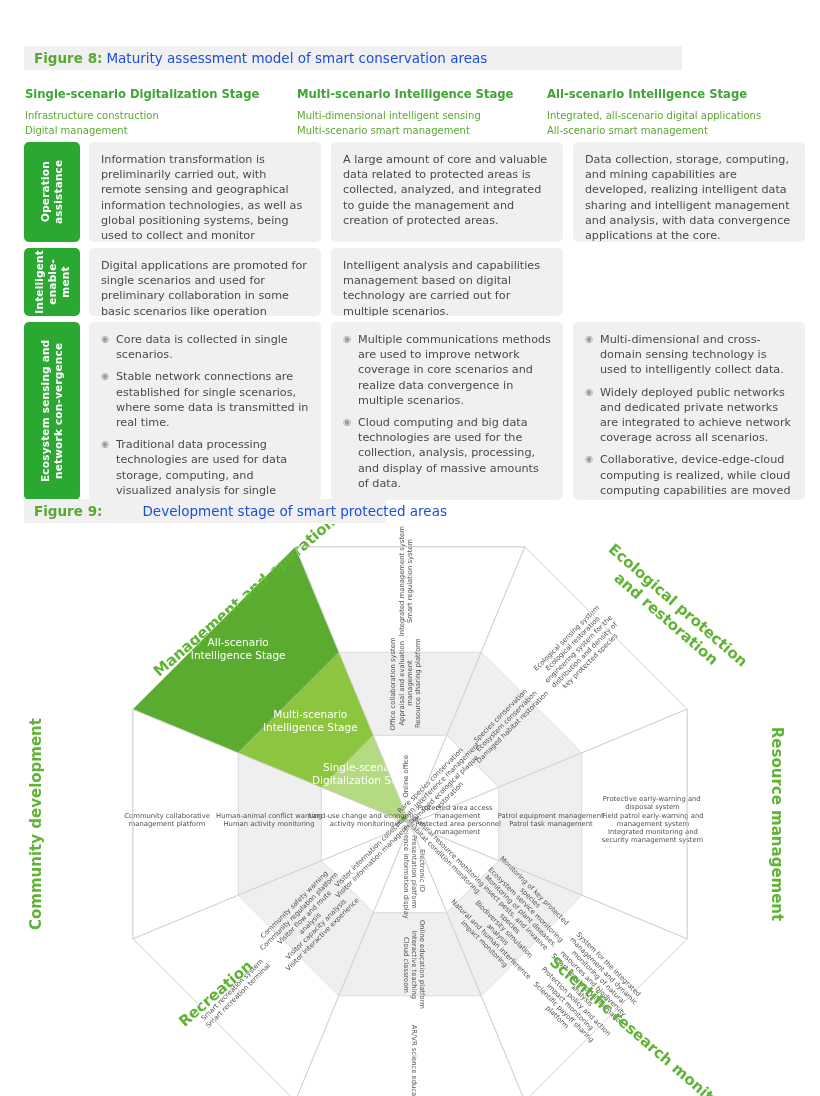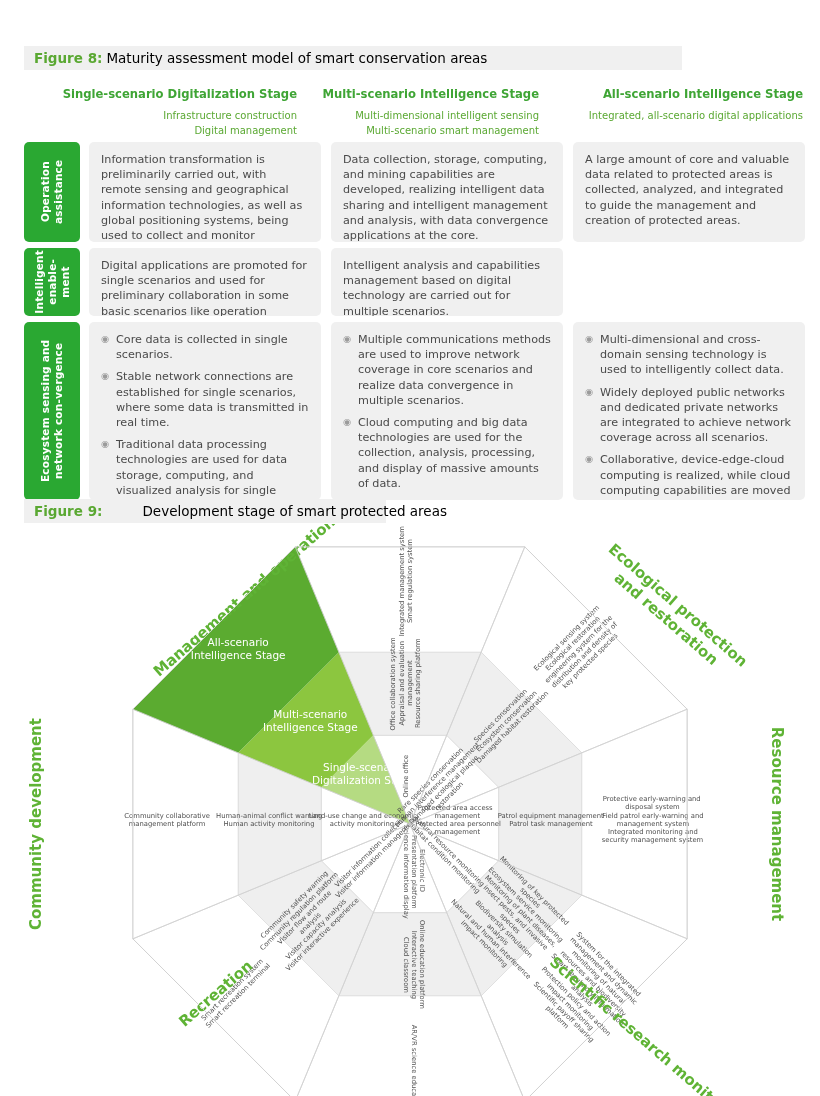--- a/index.html
+++ b/index.html
@@ -20,32 +20,32 @@
     background: #f0f0f0;
     height: 24px;
     display: flex;
     align-items: center;
     padding: 0 10px 0 10px;
     font-size: 13.5px;
     color: #5aa832;
     white-space: nowrap;
   }
   .fig-caption .fig-label { font-weight: bold; margin-right: 4px; color: #5aa832;}
-  .fig-caption .fig-title { font-weight: normal; color: #000000; }
+  .fig-caption .fig-title { font-weight: normal; color: #1d4ed8; }
 
   #fig8-caption { left: 24px; top: 14px; width: 658px; }
   #fig9-caption { left: 24px; top: 467px; width: 362px; gap: 36px; }
 
   
   .stage-headers {
     position: absolute;
     top: 54px; left: 0; width: 820px;
     display: flex;
   }
-  .stage-head { text-align: right; }
+  .stage-head { text-align: left; }
   .stage-head .sh-title {
     color: #3fa535; font-weight: bold; font-size: 11.6px; line-height: 16px;
     margin-bottom: 6px;
   }
   .stage-head .sh-sub {
     color: #5aa832; font-size: 10px; line-height: 15px; font-weight: normal;
   }
   #head-col-0 { width: 272px; margin-left: 25px; }
   #head-col-1 { width: 242px; margin-left: 0px; }
   #head-col-2 { width: 256px; margin-left: 8px; }
@@ -147,38 +147,39 @@
       <div class="sh-sub">Digital management</div>
     </div>
     <div class="stage-head" id="head-col-1">
       <div class="sh-title">Multi-scenario Intelligence Stage</div>
       <div class="sh-sub">Multi-dimensional intelligent sensing</div>
       <div class="sh-sub">Multi-scenario smart management</div>
     </div>
     <div class="stage-head" id="head-col-2">
       <div class="sh-title">All-scenario Intelligence Stage</div>
       <div class="sh-sub">Integrated, all-scenario digital applications</div>
+      <div class="sh-sub">All-scenario smart management</div>
     </div>
   </div>
 
   <div class="matrix">
 
     <div class="mrow" id="row-0">
       <div class="rowlabel">
         <span class="vtext">Operation assistance</span>
       </div>
       <div class="cellwrap">
         <div class="cell c0">
           <p>Information transformation is preliminarily carried out, with remote sensing and geographical information technologies, as well as global positioning systems, being used to collect and monitor information, with support from information infrastructure like networks and data.</p>
         </div>
+        <div class="cell c1">
+          <p>A large amount of core and valuable data related to protected areas is collected, analyzed, and integrated to guide the management and creation of protected areas.</p>
+        </div>
         <div class="cell c2">
           <p>Data collection, storage, computing, and mining capabilities are developed, realizing intelligent data sharing and intelligent management and analysis, with data convergence applications at the core.</p>
-        </div>
-        <div class="cell c1">
-          <p>A large amount of core and valuable data related to protected areas is collected, analyzed, and integrated to guide the management and creation of protected areas.</p>
         </div>
       </div>
     </div>
 
     <div class="mrow" id="row-1">
       <div class="rowlabel">
         <span class="vtext">Intelligent enable-ment</span>
       </div>
       <div class="cellwrap">
         <div class="cell c0">

